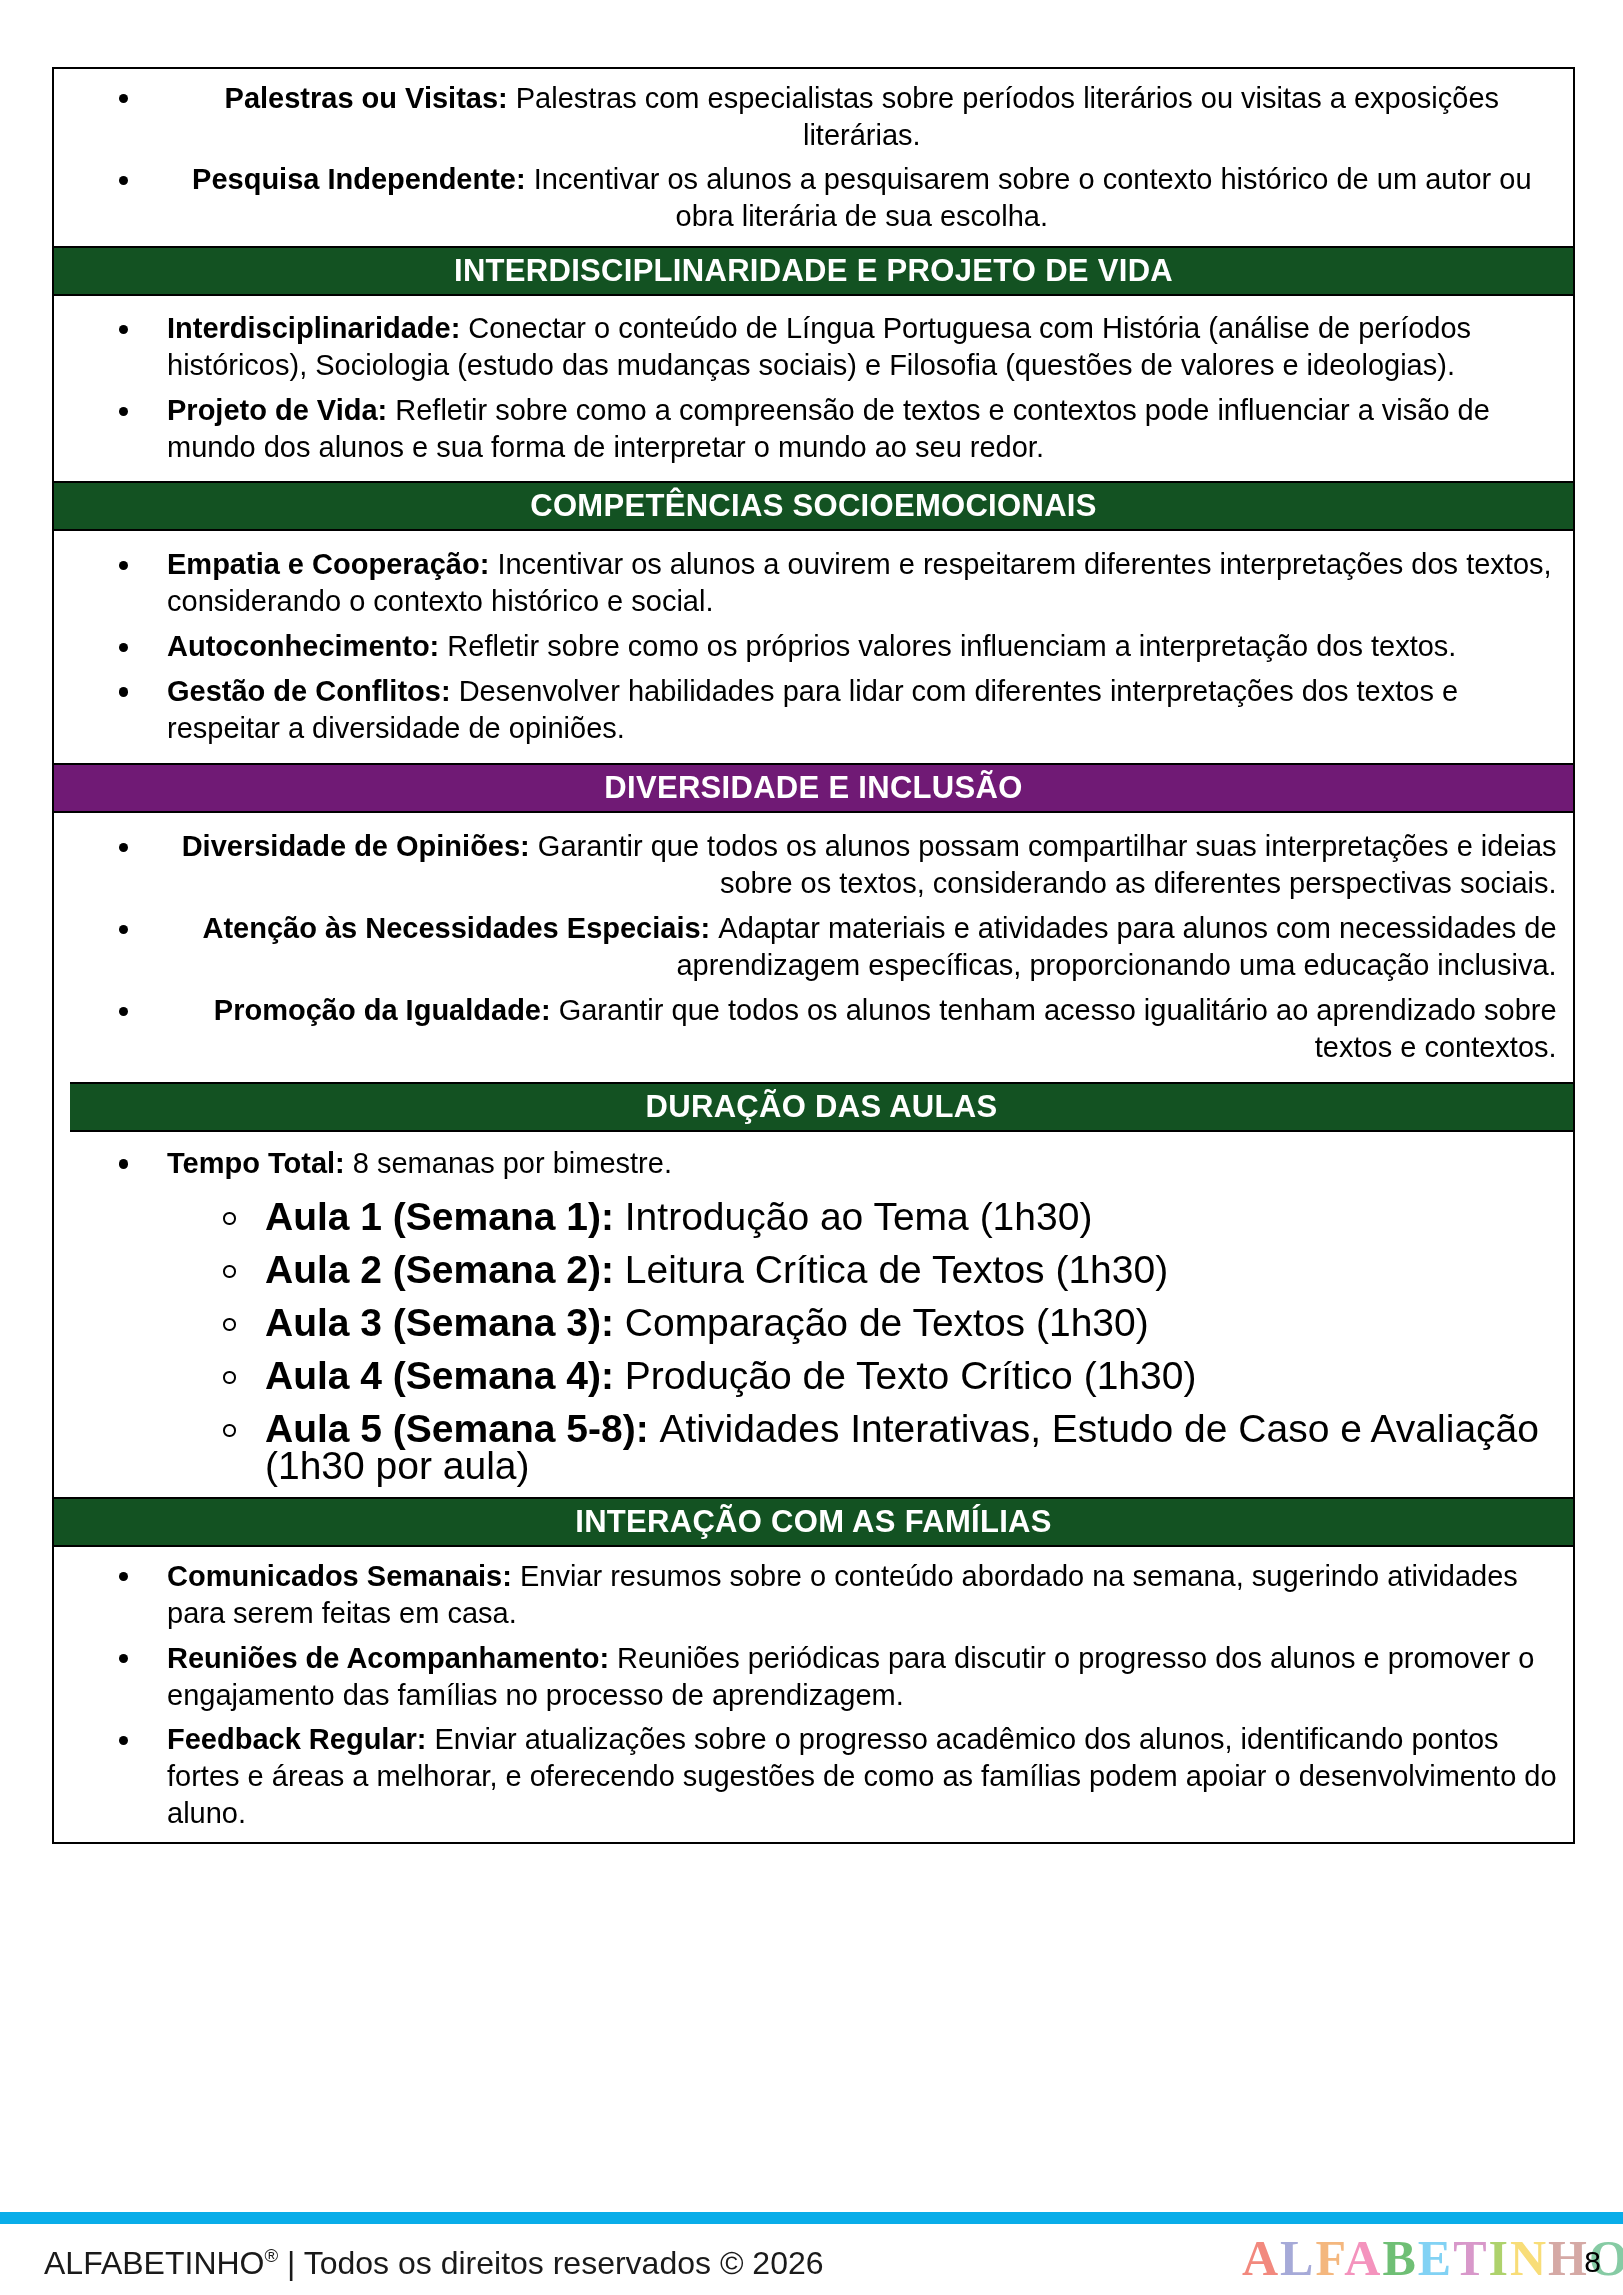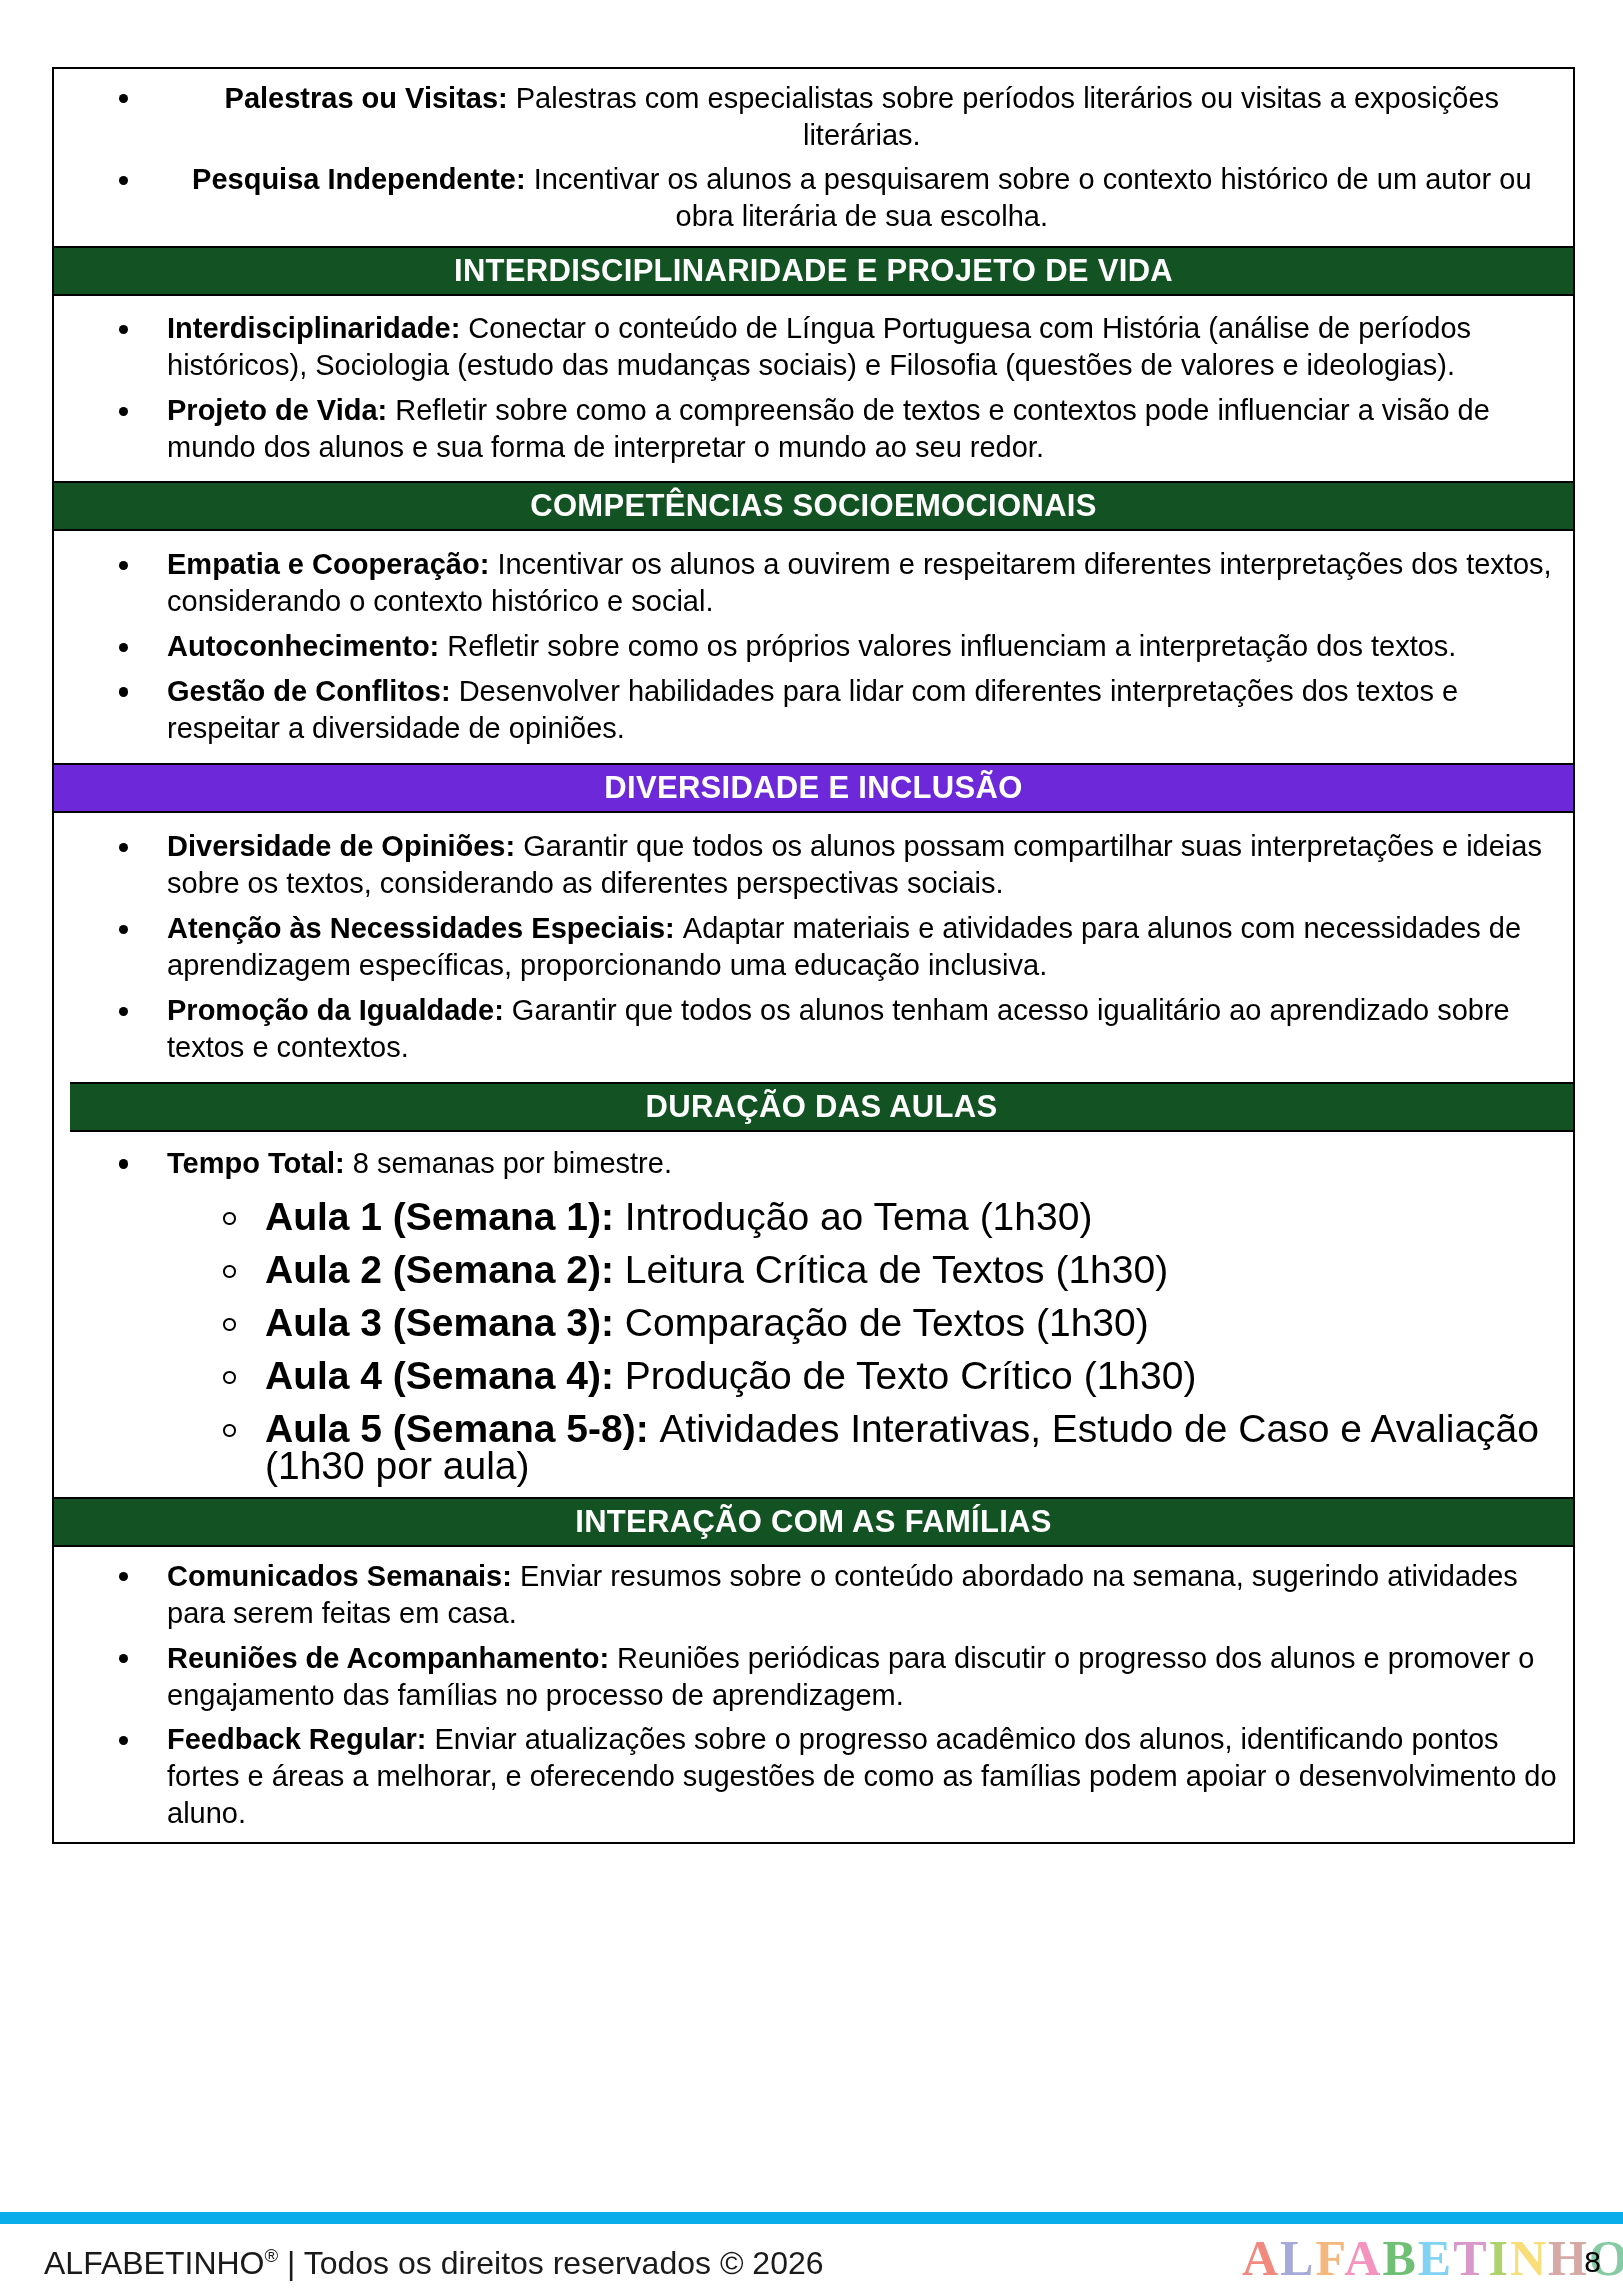--- a/index.html
+++ b/index.html
@@ -14,21 +14,21 @@
   .sec-header{
     height:46px;background:#135222;border-top:2px solid #000;border-bottom:2px solid #000;
     display:flex;align-items:center;justify-content:center;
     color:#fff;font-weight:bold;font-size:31px;letter-spacing:0.3px;
     text-align:right;
   }
   .row{box-sizing:border-box;}
   .row-0{padding:10.5px 16.4px 2.6px 0;text-align:center;}
   .row-1{padding:14.4px 16.4px 6.5px 0;}
   .row-2{padding:15.7px 16.4px 7.9px 0;}
-  .row-3{padding:15.7px 16.4px 7.9px 0;}
+  .row-3{padding:15.7px 16.4px 7.9px 0;text-align:right;}
   .row-4{padding:13px 16.4px 5.2px 0;border-radius:30px;}
   .row-5{padding:10.5px 16.4px 1.3px 0;}
   .row ul{margin:0;padding:0;list-style:none;}
   li.b1{
     position:relative;padding-left:113px;margin:0 0 7.9px 0;
     font-size:29px;line-height:37px;
   }
   .dot{
     position:absolute;left:65px;top:14.4px;width:9.2px;height:9.2px;border-radius:50%;
     background:#000;
@@ -79,21 +79,21 @@
         </ul>
       </div>
       <div class="sec-header" style="background: rgb(19, 82, 34); color: rgb(255, 255, 255);">COMPETÊNCIAS SOCIOEMOCIONAIS</div>
       <div class="row row-2">
         <ul class="lst">
           <li class="b1"><span class="dot"></span><span class="lbl">Empatia e Cooperação: </span><span class="txt">Incentivar os alunos a ouvirem e respeitarem diferentes interpretações dos textos, considerando o contexto histórico e social.</span></li>
           <li class="b1"><span class="dot"></span><span class="lbl">Autoconhecimento: </span><span class="txt">Refletir sobre como os próprios valores influenciam a interpretação dos textos.</span></li>
           <li class="b1"><span class="dot"></span><span class="lbl">Gestão de Conflitos: </span><span class="txt">Desenvolver habilidades para lidar com diferentes interpretações dos textos e respeitar a diversidade de opiniões.</span></li>
         </ul>
       </div>
-      <div class="sec-header" style="background: #6d28d9; color: rgb(255, 255, 255);">DIVERSIDADE E INCLUSÃO</div>
+      <div class="sec-header" style="background: #701a75; color: rgb(255, 255, 255);">DIVERSIDADE E INCLUSÃO</div>
       <div class="row row-3">
         <ul class="lst">
           <li class="b1"><span class="dot"></span><span class="lbl">Diversidade de Opiniões: </span><span class="txt">Garantir que todos os alunos possam compartilhar suas interpretações e ideias sobre os textos, considerando as diferentes perspectivas sociais.</span></li>
           <li class="b1"><span class="dot"></span><span class="lbl">Atenção às Necessidades Especiais: </span><span class="txt">Adaptar materiais e atividades para alunos com necessidades de aprendizagem específicas, proporcionando uma educação inclusiva.</span></li>
           <li class="b1"><span class="dot"></span><span class="lbl">Promoção da Igualdade: </span><span class="txt">Garantir que todos os alunos tenham acesso igualitário ao aprendizado sobre textos e contextos.</span></li>
         </ul>
       </div>
       <div class="sec-header" style="background: rgb(19, 82, 34); color: rgb(255, 255, 255); margin-left: 16px;">DURAÇÃO DAS AULAS</div>
       <div class="row row-4">
         <ul class="lst">

